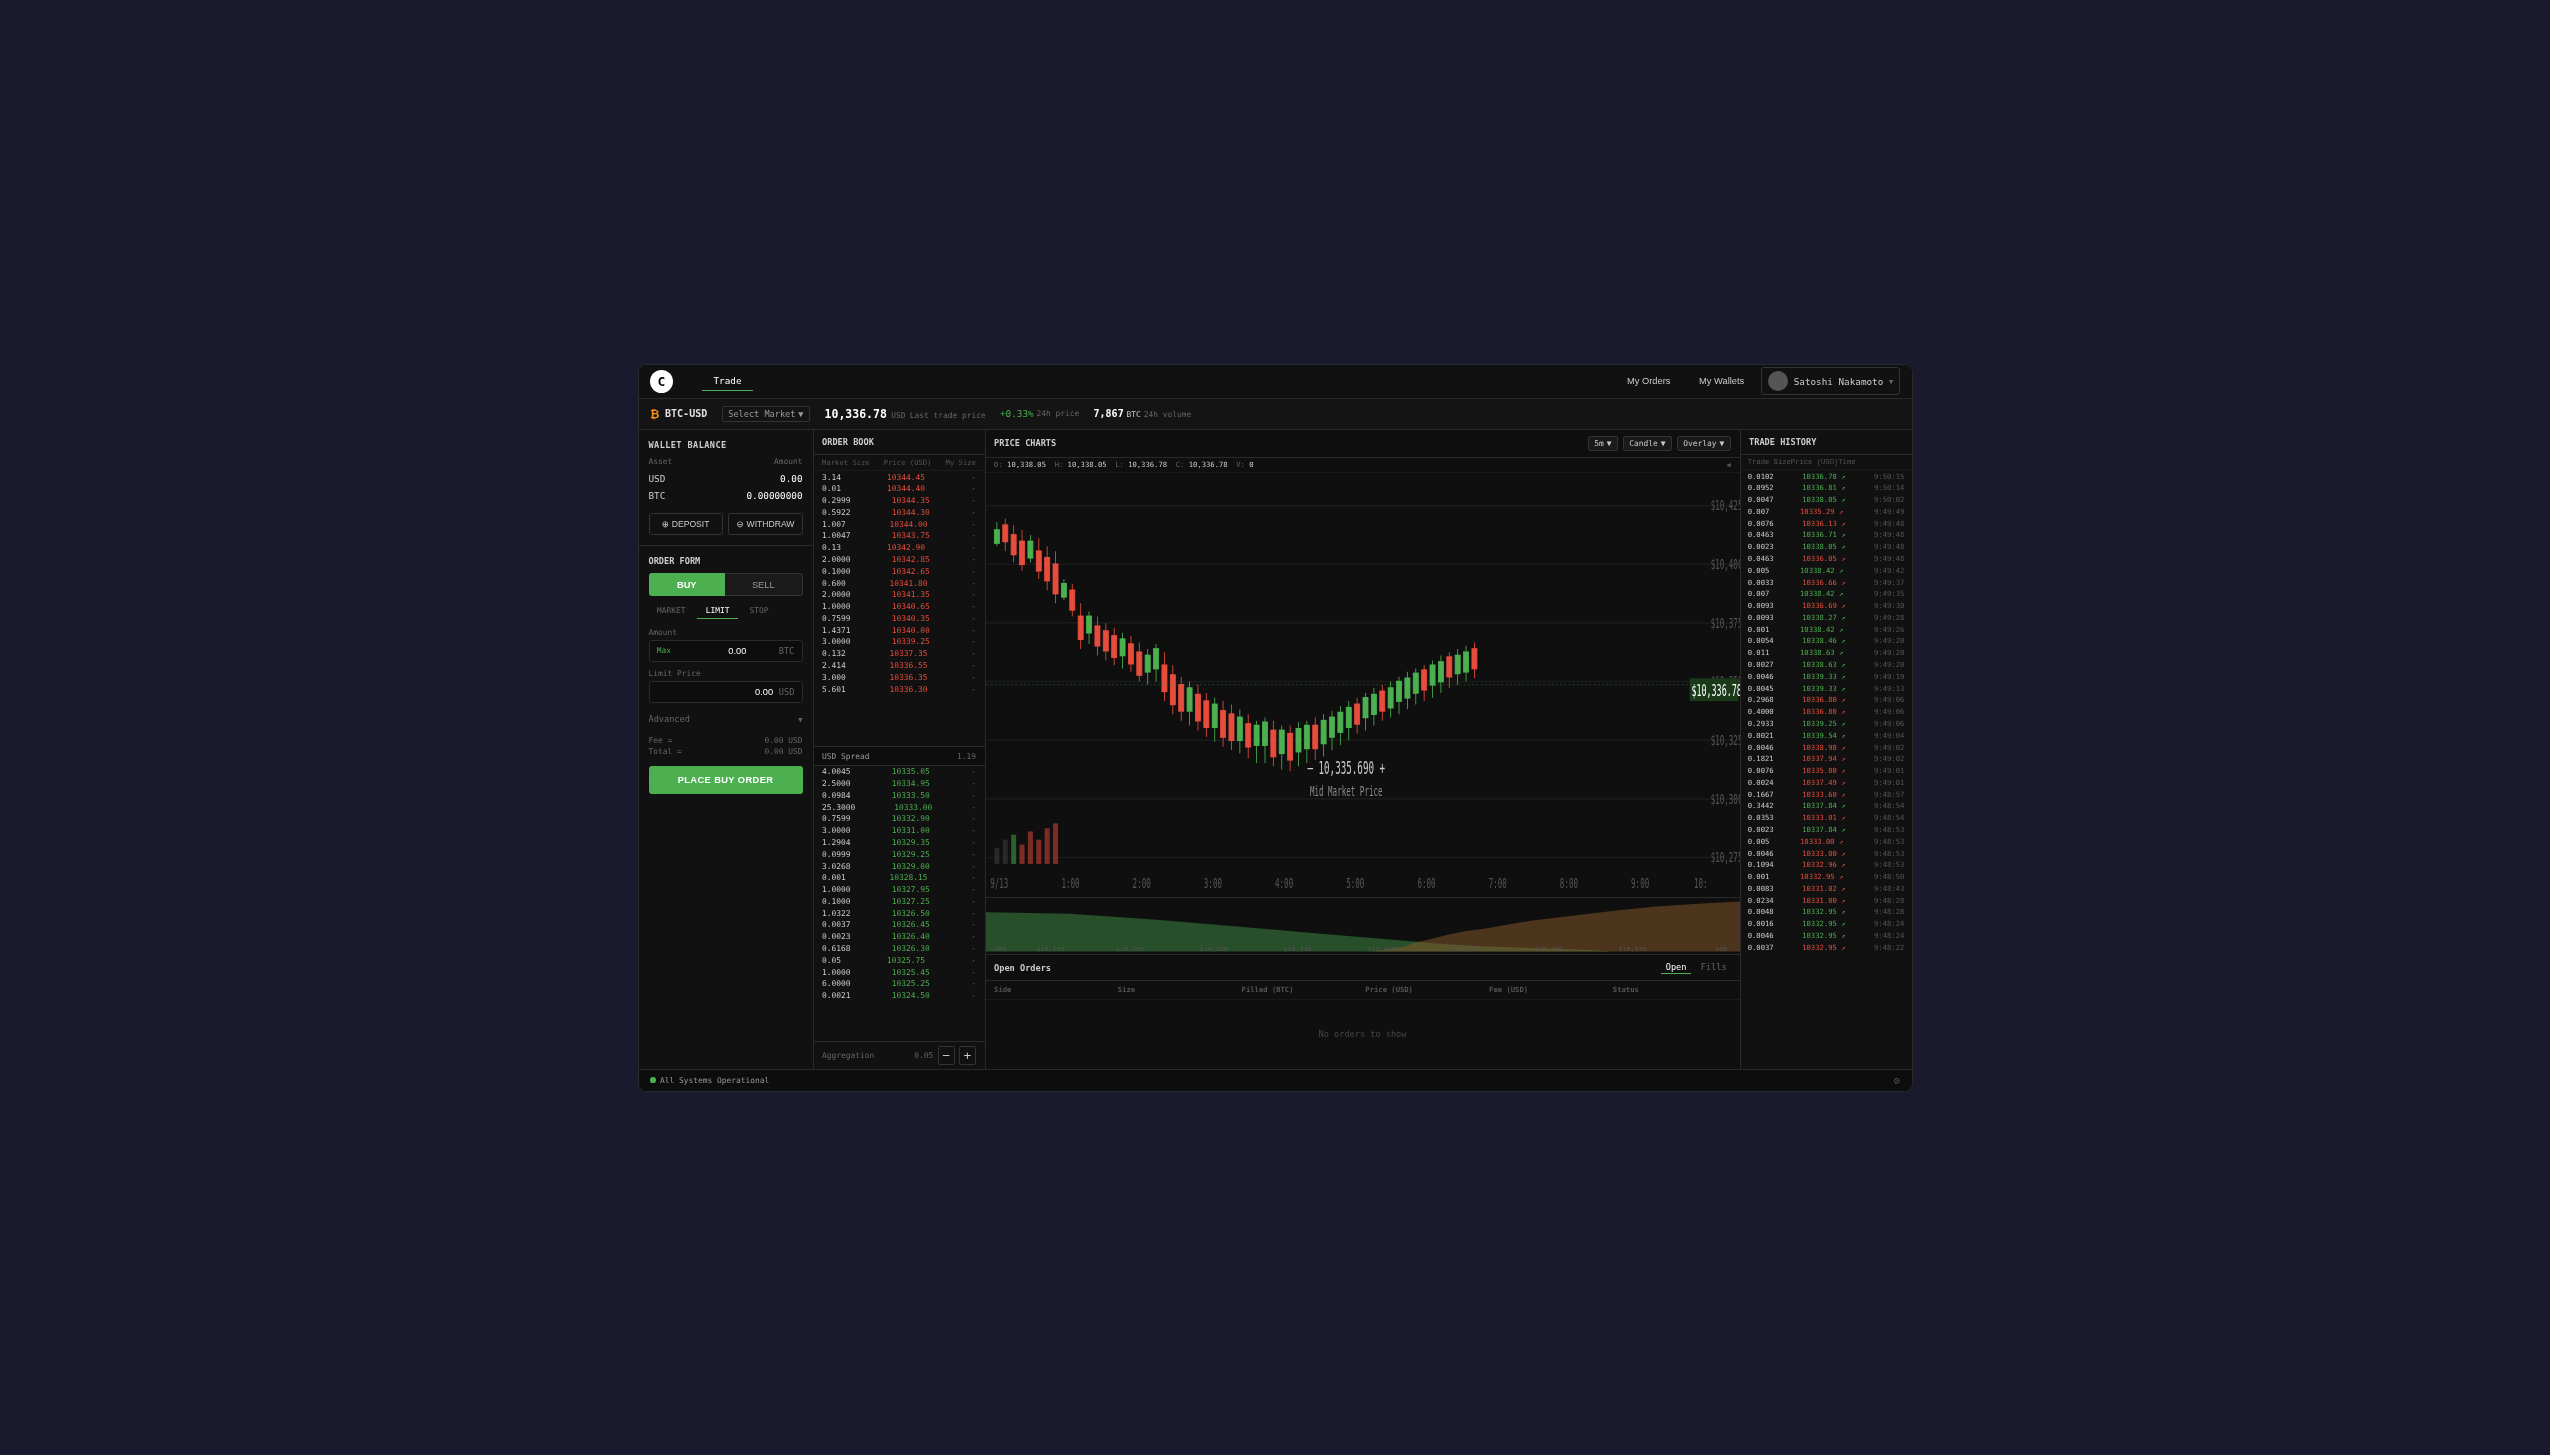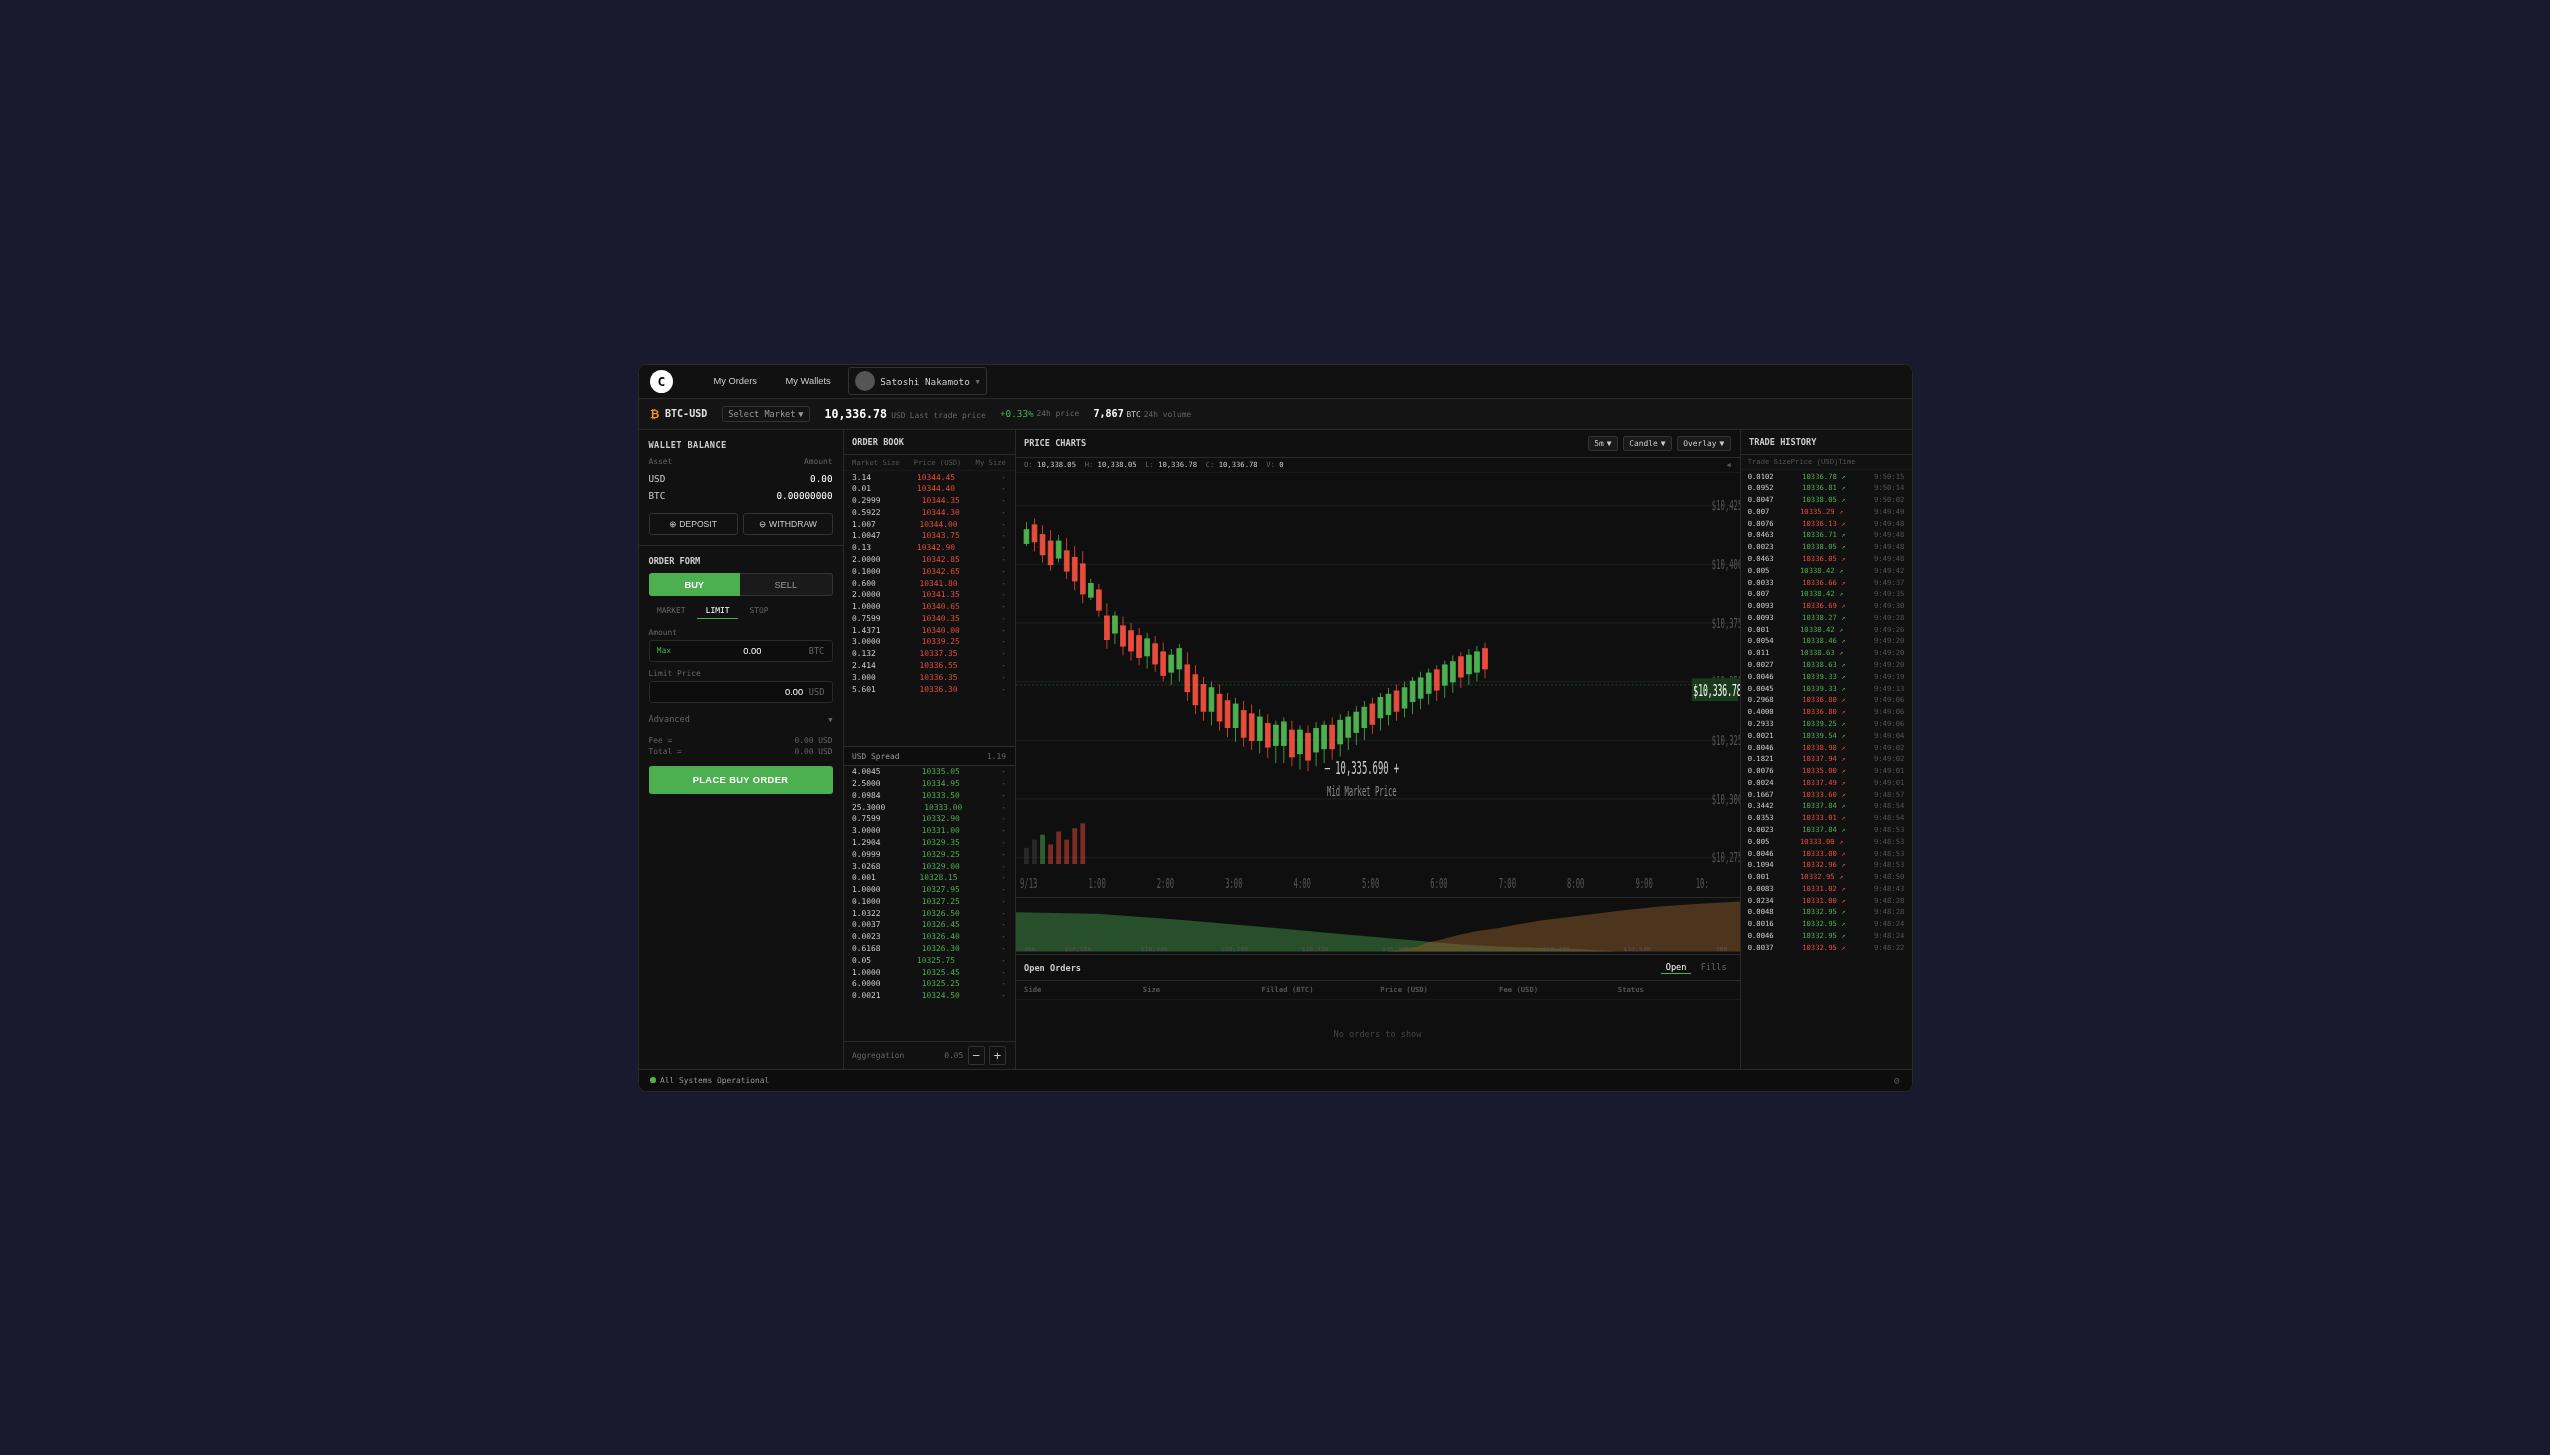--- a/index.html
+++ b/index.html
@@ -146,21 +146,21 @@
       color: #666;
     }
     
     .main-layout {
       display: flex;
       flex: 1;
       overflow: hidden;
     }
     
     .left-sidebar {
-      width: 205px;
+      width: 175px;
       background: #111;
       border-right: 0.7px solid #2a2a2a;
       display: flex;
       flex-direction: column;
       flex-shrink: 0;
       overflow-y: auto;
     }
     .sidebar-section {
       padding: 10px;
       border-bottom: 0.7px solid #2a2a2a;
@@ -549,20 +549,23 @@
     .ask-area { fill: rgba(139, 90, 43, 0.5); }
   </style>
 </head>
 <body>
 
 <div class="app-container">
 
   <div class="top-nav">
     <div class="logo">
       <span>C</span>
+    </div>
+    <div class="nav-tabs">
+      <div class="nav-tab active">Trade</div>
     </div>
     <div class="nav-right">
       <button class="nav-btn">My Orders</button>
       <button class="nav-btn">My Wallets</button>
       <div class="user-section">
         <div class="avatar"></div>
         <span style="font-size:9.3px;color:#ccc;">Satoshi Nakamoto</span>
         <span style="color:#666;font-size:7.2px;">▼</span>
       </div>
     </div>

